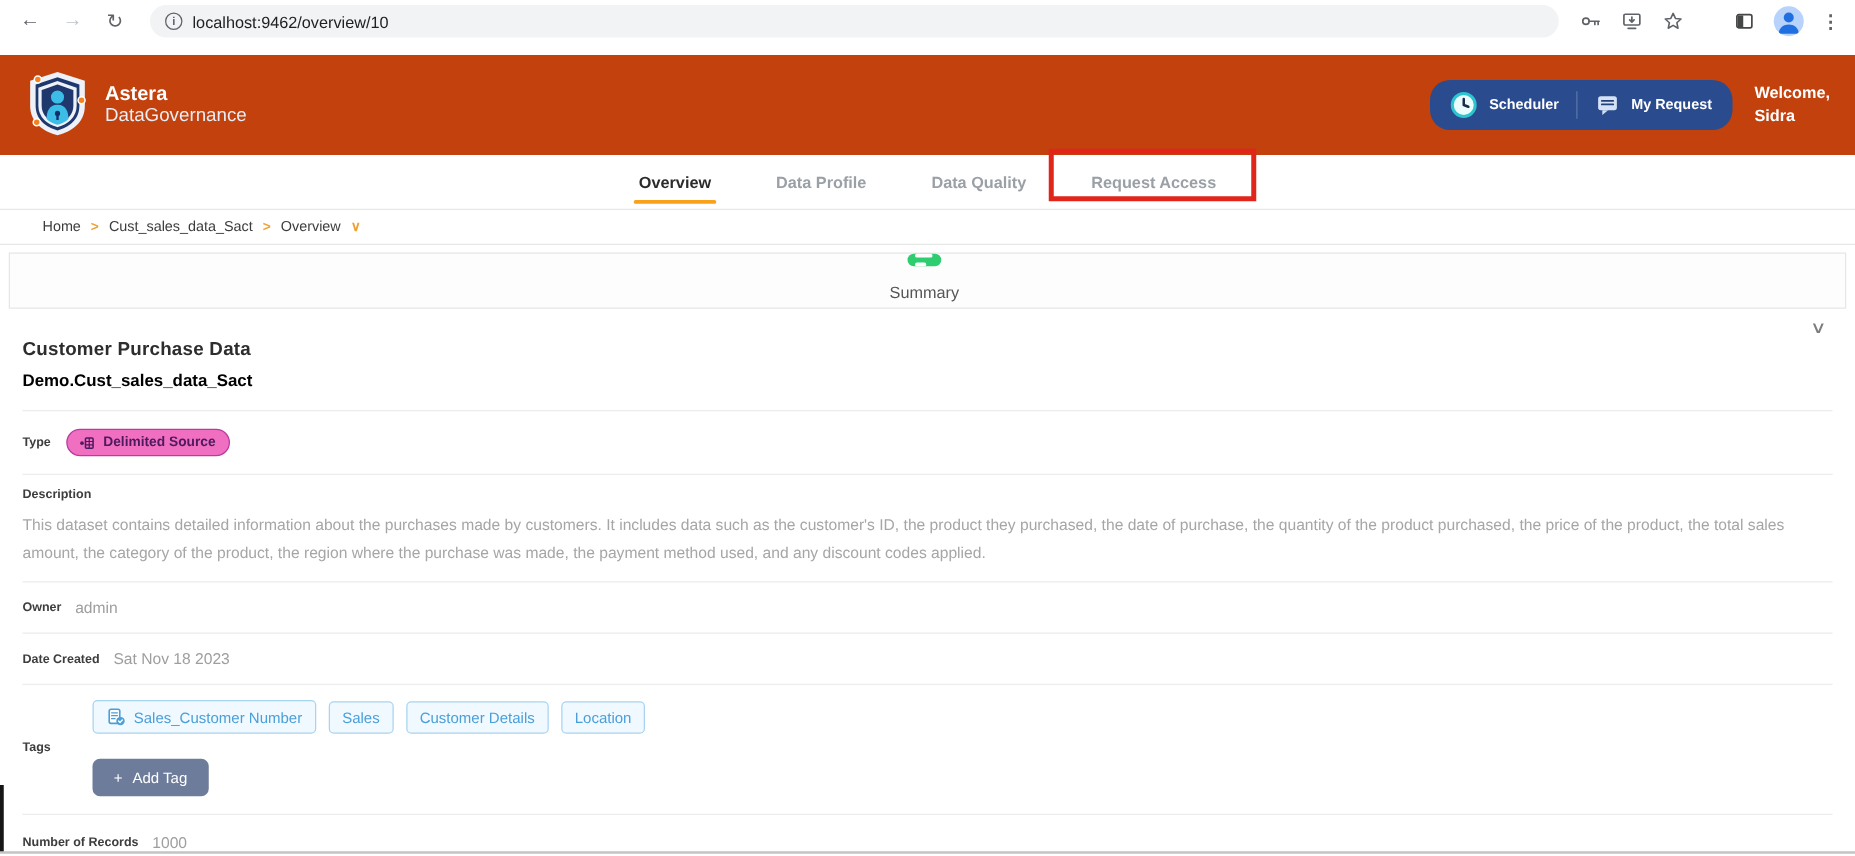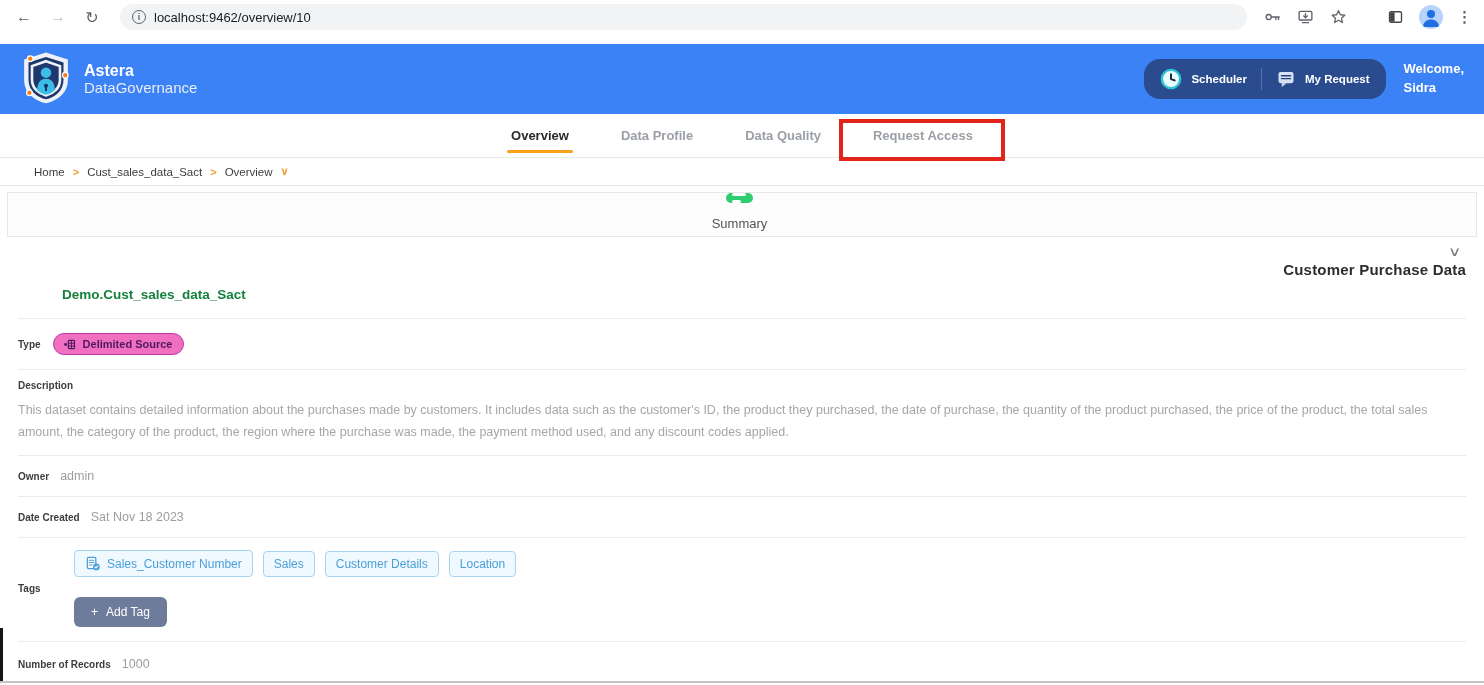--- a/index.html
+++ b/index.html
@@ -11,21 +11,21 @@
   .nav-ico.disabled { color:#c1c4c9; }
   .urlbar { flex:1; height:26px; background:#f1f3f4; border-radius:14px; display:flex; align-items:center; padding:0 12px; gap:8px; margin:0 6px; max-width:1130px; }
   .urlbar .info { width:14px; height:14px; border:1.4px solid #5f6368; border-radius:50%; color:#5f6368; font-size:9px; line-height:12px; text-align:center; font-weight:700; }
   .urlbar .url { font-size:13px; color:#202124; }
   .chrome-right { display:flex; align-items:center; gap:14px; margin-left:auto; }
   .chrome-right svg { display:block; }
   .avatar { width:24px; height:24px; border-radius:50%; background:#b8d3fb; display:flex; align-items:flex-end; justify-content:center; overflow:hidden; }
   .dots { color:#5f6368; font-size:15px; font-weight:700; letter-spacing:0; }
 
   
-  .appbar { margin-top:10px; height:70px; background:#3b82f6; display:flex; align-items:center; padding:0 16px 0 18px; }
+  .appbar { margin-top:10px; height:80px; background:#c2410c; display:flex; align-items:center; padding:0 16px 0 18px; }
   .brand { display:flex; align-items:center; gap:10px; }
   .brand-text { color:#fff; line-height:1.05; }
   .brand-text .b1 { font-size:16px; font-weight:700; }
   .brand-text .b2 { font-size:15px; font-weight:400; color:#e8edf6; }
   .appbar-right { margin-left:auto; display:flex; align-items:center; gap:18px; }
   .pillgroup { background:#2a4c8f; border-radius:16px; display:flex; align-items:center; padding:9px 16px; gap:14px; }
   .pillbtn { display:flex; align-items:center; gap:9px; cursor:pointer; }
   .pillbtn span { color:#fff; font-size:11.5px; font-weight:700; }
   .vdiv { width:1px; height:22px; background:#5a74ab; }
   .welcome { color:#fff; font-size:13px; font-weight:700; line-height:1.45; padding-right:4px; }
@@ -47,22 +47,22 @@
   .sum-ico { width:27px; height:27px; border-radius:6px; background:#2dcd70; display:flex; flex-direction:column; justify-content:center; align-items:flex-start; gap:4px; padding-left:6px; }
   .sum-ico i { display:block; height:3px; border-radius:2px; background:#fff; }
   .sum-ico i.l1 { width:14px; } .sum-ico i.l2 { width:9px; }
   .sum-title { font-size:13px; color:#555; }
   .sum-chevron { margin-left:auto; color:#7d7d7d; font-size:13px; transform:scaleX(1.4); cursor:pointer; }
 
   
   .content { padding:0 18px; }
   .row { border-bottom:1px solid #ececec; }
   .titleblock { padding:24px 0 16px; }
-  .ds-title { font-size:15px; font-weight:700; color:#2d2d2d; letter-spacing:.2px;text-align:right; }
-  .ds-link { margin-top:9px; font-size:13.5px; font-weight:700; color:#15803d; cursor:pointer;margin-left:44px; }
+  .ds-title { font-size:15px; font-weight:700; color:#2d2d2d; letter-spacing:.2px; }
+  .ds-link { margin-top:9px; font-size:13.5px; font-weight:700; color:#000000; cursor:pointer; }
   .label { font-size:10px; font-weight:700; color:#3d3d3d; }
   .value { font-size:12.5px; color:#9e9e9e; margin-left:11px; }
   .typerow { padding:14px 0; display:flex; align-items:center; gap:12px; }
   .typebadge { display:inline-flex; align-items:center; gap:6px; background:#f06fc0; border:1.6px solid #b93aa0; border-radius:12px; padding:3.5px 11px 3.5px 9px; cursor:default; }
   .typebadge span { font-size:11px; font-weight:700; color:#4d1a5e; }
   .descrow { padding:10px 0 12px; }
   .desc-text { margin-top:8px; font-size:12.5px; color:#a6a6a6; line-height:22px; max-width:1448px; }
   .kvrow { padding:13px 0; display:flex; align-items:center; }
   .tagsrow { padding:12px 0 14px; display:flex; align-items:center; gap:14px; }
   .tags-right { display:flex; flex-direction:column; gap:20px; }

